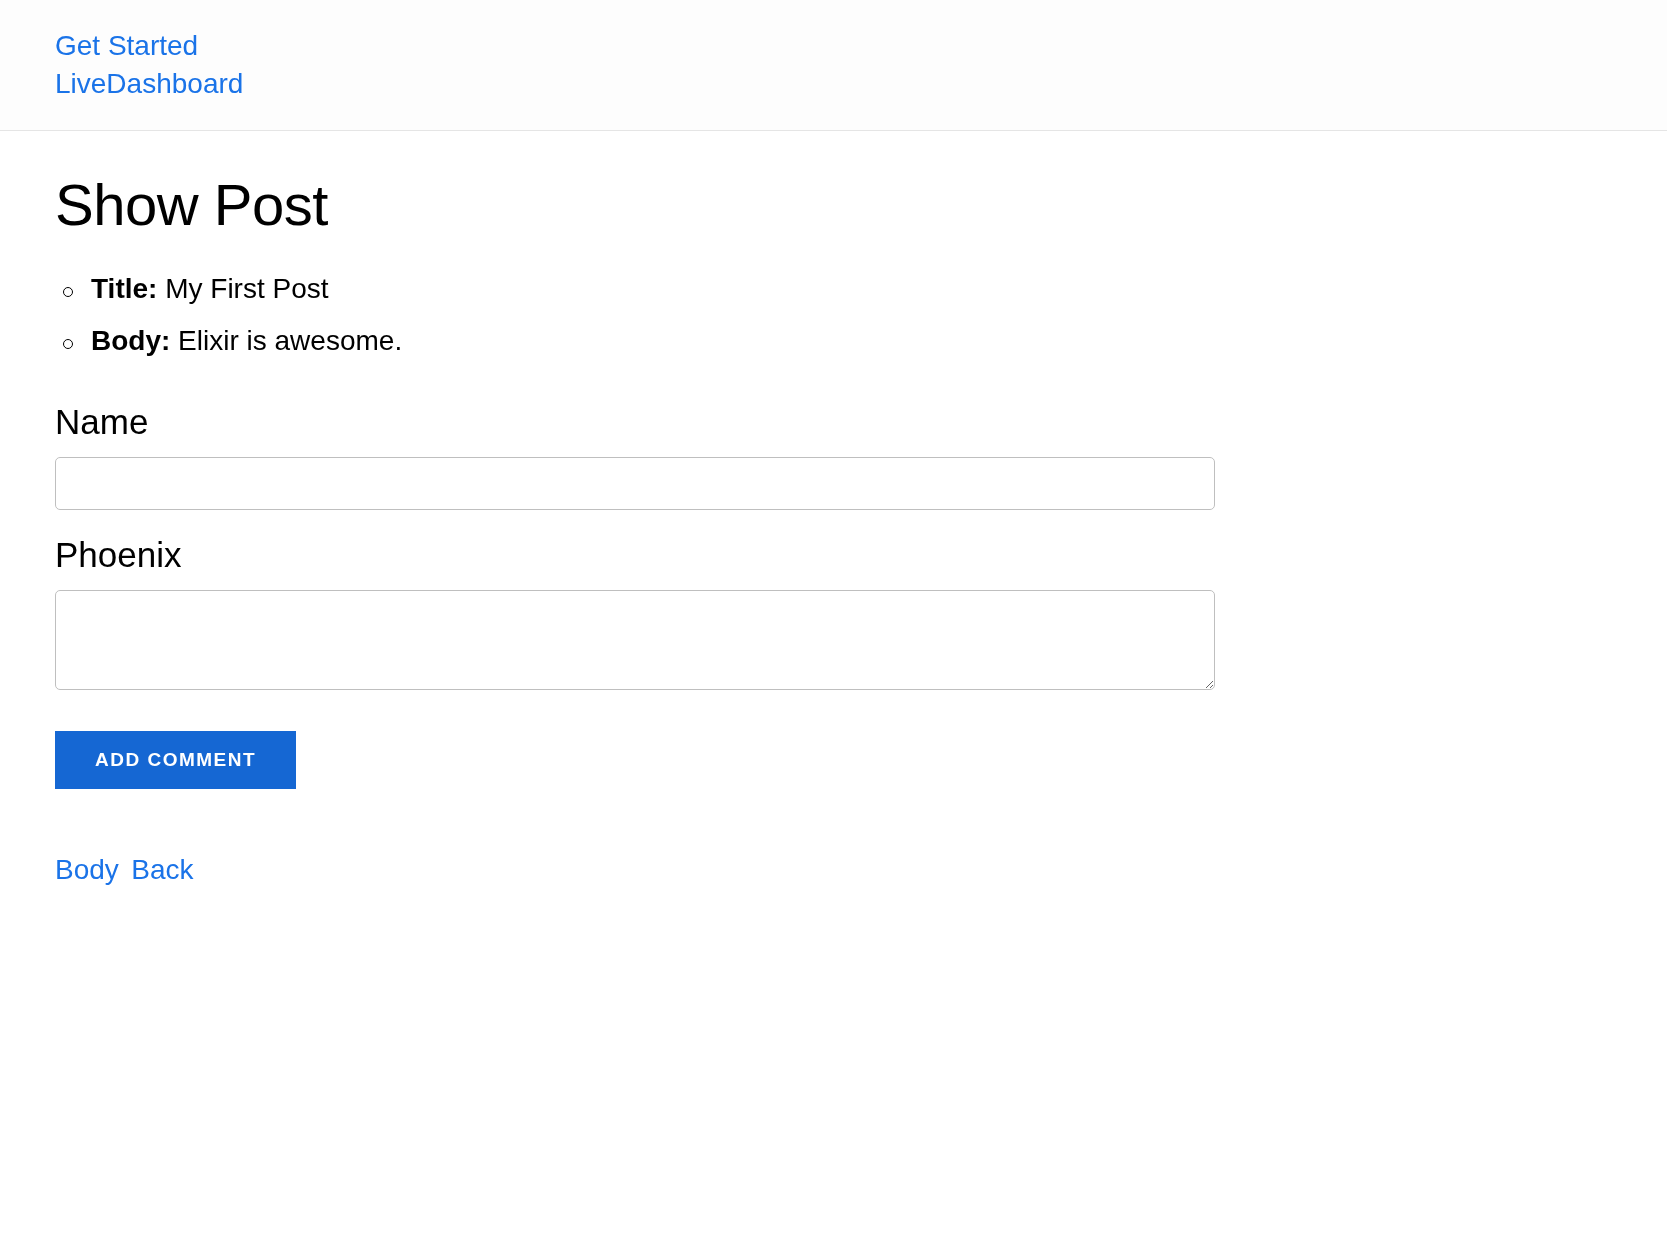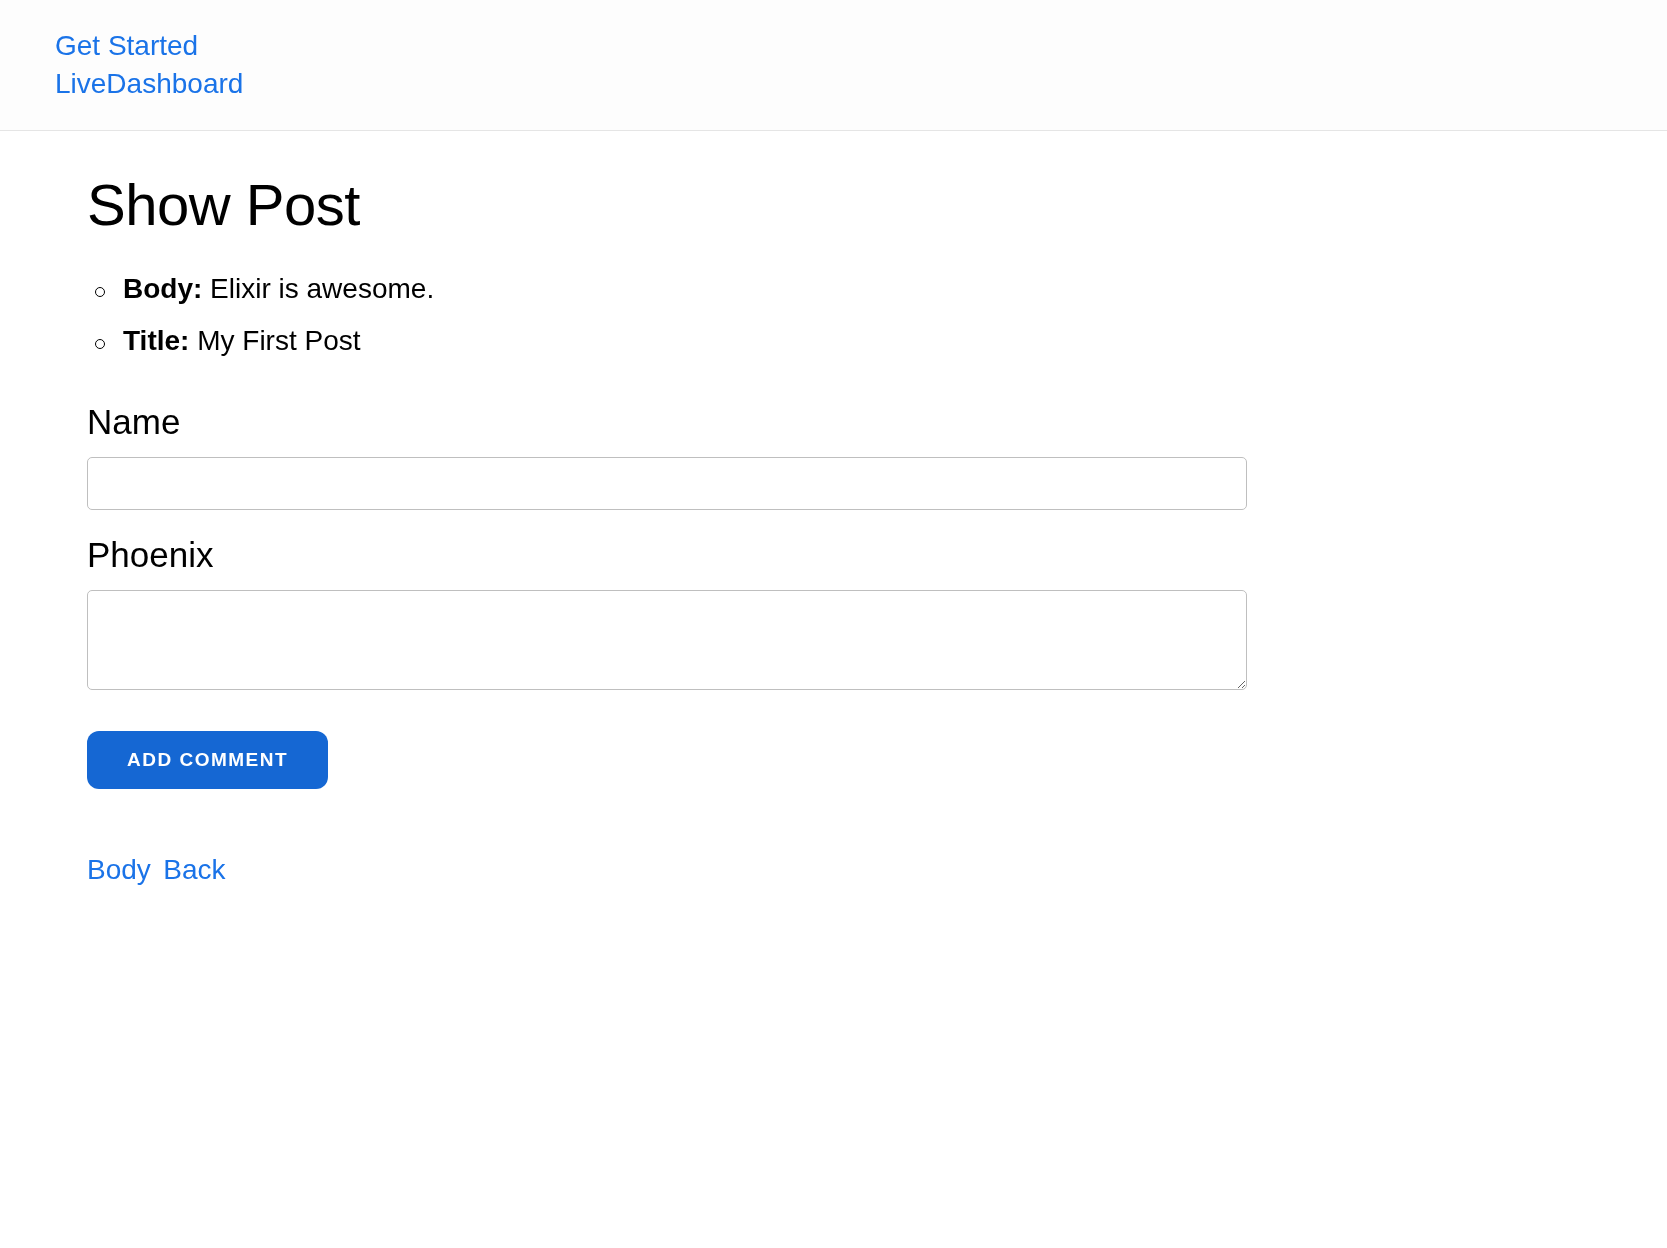--- a/index.html
+++ b/index.html
@@ -59,21 +59,21 @@
       align-items: flex-start;
       gap: 6px;
     }
     .nav-links a {
       color: #1a73e8;
       font-size: 28px;
       text-decoration: none;
       font-weight: 400;
     }
     main {
-      padding: 40px 87px;
+      padding: 40px 55px;
       max-width: 1667px;
       margin: 0 auto;
     }
     h1 {
       font-size: 58px;
       font-weight: 400;
       margin-bottom: 35px;
       color: #000;
       letter-spacing: -0.5px;
     }
@@ -132,21 +132,21 @@
       font-family: inherit;
     }
     .btn-primary {
       background: #1567d3;
       color: #fff;
       border: none;
       padding: 18px 40px;
       font-size: 19px;
       font-weight: 700;
       letter-spacing: 1.5px;
-      border-radius: 12px;
+      border-radius: 0;
       cursor: pointer;
       margin-top: 12px;
     }
     .bottom-links {
       margin-top: 65px;
     }
     .bottom-links a {
       color: #1a73e8;
       font-size: 28px;
       text-decoration: none;
@@ -163,26 +163,26 @@
       <a href="#">LiveDashboard</a>
     </nav>
   </div>
 </header>
 
 <main>
   <h1>Show Post</h1>
 
   <ul class="post-details">
     <li>
+      <span class="field-label">Title:</span>
+      <span>My First Post</span>
+    </li>
+    <li>
       <span class="field-label">Body:</span>
       <span>Elixir is awesome.</span>
-    </li>
-    <li>
-      <span class="field-label">Title:</span>
-      <span>My First Post</span>
     </li>
   </ul>
 
   <form>
     <div class="form-group">
       <label class="form-label">Name</label>
       <input type="text" class="form-input" value="" style="">
     </div>
 
     <div class="form-group">

